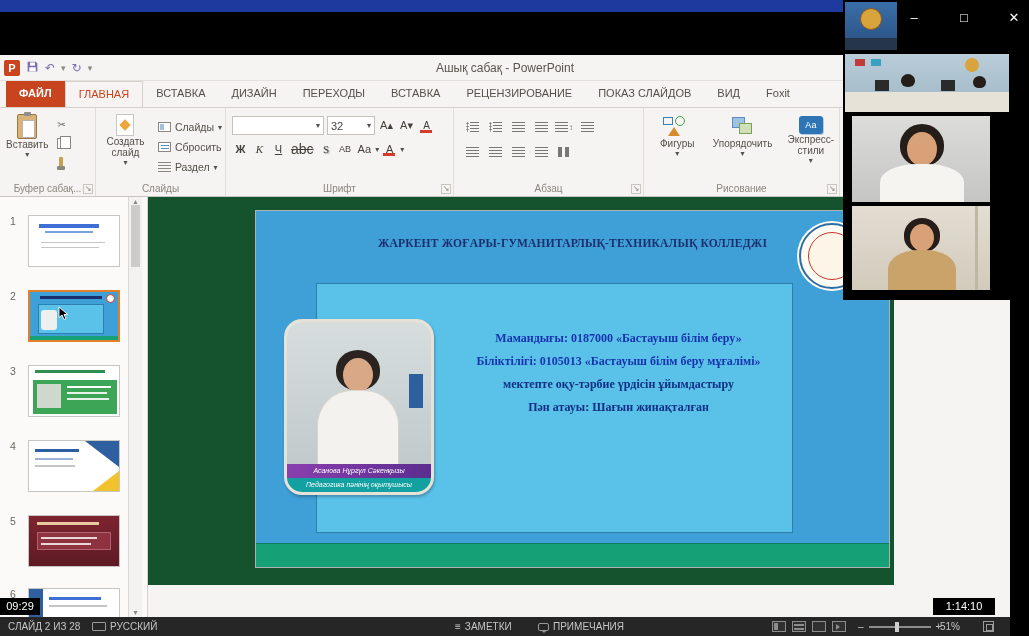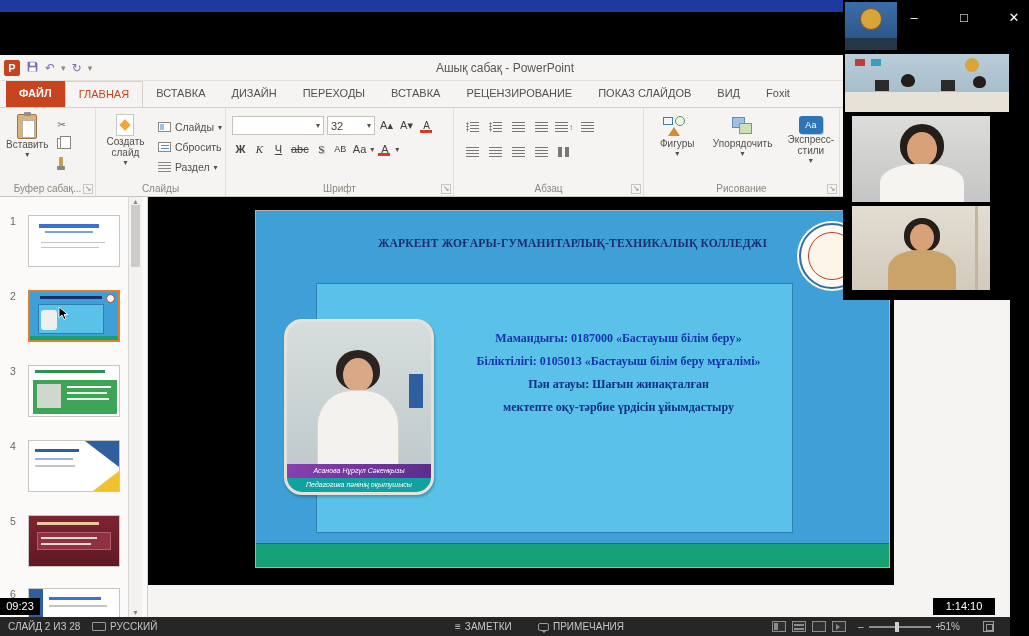--- a/index.html
+++ b/index.html
@@ -48,21 +48,21 @@
   .ico-newslide{width:18px;height:22px;background:#fff;border:1px solid #c9c6c0;position:relative;margin-top:2px}
   .ico-newslide::before{content:"";position:absolute;left:4px;top:6px;width:8px;height:8px;background:#f0a43c;transform:rotate(45deg)}
   .ico-layout{width:13px;height:10px;border:1px solid #8a877f;background:#fff;position:relative}
   .ico-layout::before{content:"";position:absolute;left:1px;top:1px;width:4px;height:6px;background:#9fc2e0}
   .ico-reset{width:13px;height:10px;border:1px solid #8a877f;background:#fff;position:relative}
   .ico-reset::before{content:"";position:absolute;left:2px;top:2px;width:8px;height:1px;background:#5b8ec4;box-shadow:0 3px 0 #5b8ec4}
   .ico-section{width:13px;height:10px;background:repeating-linear-gradient(to bottom,#8a877f 0 1px,transparent 1px 3px)}
   .combo{height:19px;background:#fff;border:1px solid #c6c2bb;display:flex;align-items:center;justify-content:space-between;padding:0 3px;font-size:11px;color:#44403a}
   .fbtn{min-width:17px;height:18px;display:flex;align-items:center;justify-content:center;font-size:11px;color:#44403a;padding:0 2px}
   .fbtn.b{font-weight:bold}.fbtn.i{font-style:italic;font-family:"Liberation Serif",serif}.fbtn.u{text-decoration:underline}
-  .fbtn.st{text-decoration:line-through;font-size:11px}
+  .fbtn.st{text-decoration:line-through;font-size:14px}
   .fbtn.sh{text-shadow:1px 1px 1px #9a9a9a;font-family:"Liberation Serif",serif}
   .fbtn.clr{position:relative}
   .fbtn.clr::after{content:"";position:absolute;left:2px;bottom:2px;width:12px;height:3px;background:#d43c2a}
   .ic-lines{width:13px;height:10px;background:repeating-linear-gradient(to bottom,#777 0 1px,transparent 1px 3px)}
   .ic-bullets{width:13px;height:10px;background:radial-gradient(circle,#777 0.9px,transparent 1.2px) 0 0/3px 3px repeat-y,repeating-linear-gradient(to bottom,#777 0 1px,transparent 1px 3px) 4px 0/9px 10px no-repeat}
   .ic-cols{width:12px;height:10px;background:repeating-linear-gradient(to right,#777 0 4px,transparent 4px 7px)}
   .pbtn{width:20px;height:18px;display:flex;align-items:center;justify-content:center;gap:1px}
   .ico-shapes{position:relative;width:30px;height:24px;margin-top:2px}
   .ico-shapes .s1{position:absolute;left:1px;top:3px;width:10px;height:8px;border:1px solid #3e7fb5}
   .ico-shapes .s2{position:absolute;left:13px;top:2px;width:10px;height:10px;border:1px solid #4a9e4a;border-radius:50%}
@@ -75,21 +75,21 @@
   
   #slidepanel{left:0;top:142px;width:148px;height:420px;background:#fbfaf9;border-right:1px solid #d4d0cb;overflow:hidden}
   .thumb-num{position:absolute;left:10px;font-size:10.5px;color:#6a675f}
   .th{position:absolute;left:28px;width:92px;height:52px;background:#fff;border:1px solid #c8c6c2;overflow:hidden}
   .th.sel{border:2px solid #e07f2c}
   .pscroll{position:absolute;left:128px;top:0;width:14px;height:420px;background:#f3f2f0;border-left:1px solid #dad7d2}
   .pthumb{position:absolute;left:2px;top:8px;width:9px;height:62px;background:#cdcbc7}
   .parrow{position:absolute;left:2px;width:9px;text-align:center;font-size:7px;color:#8a877f}
 
   
-  #canvas{left:148px;top:142px;width:746px;height:388px;background:#000000;overflow:hidden}
+  #canvas{left:148px;top:142px;width:746px;height:388px;background:#14532d;overflow:hidden}
   #slide{position:absolute;left:107px;top:13px;width:635px;height:358px;background:#3f9fd7;border:1px solid #b0b0b0;overflow:hidden}
   #slide-title{position:absolute;left:0;top:26px;width:100%;text-align:center;font-family:"Liberation Serif","DejaVu Serif",serif;font-weight:bold;font-size:11.5px;color:#1a2f6e;letter-spacing:.2px}
   #logo{position:absolute;left:543px;top:12px;width:66px;height:66px;border-radius:50%;background:#fdfbf4;border:2px solid #2e6da4;box-shadow:0 0 0 2px #fdfbf4}
   #logo .inner{position:absolute;left:7px;top:7px;width:48px;height:48px;border-radius:50%;border:1px solid #c0392b;background:#fdf6e8}
   #logo .badge{position:absolute;right:2px;bottom:4px;width:16px;height:16px;border-radius:50%;background:#c0392b;border:1px solid #8e2a1f}
   #content-box{position:absolute;left:60px;top:72px;width:477px;height:250px;background:#5ac2e9;border:1px solid #2d7fae}
   #photo{position:absolute;left:28px;top:108px;width:150px;height:176px;border-radius:18px;background:#eef0ef;border:3px solid #e6e2d8;overflow:hidden;box-shadow:1px 2px 3px rgba(0,0,0,.25)}
   #photo .bg{position:absolute;inset:0;background:linear-gradient(#d7dddd,#bcc7c9)}
   #photo .shelf{position:absolute;right:8px;top:52px;width:14px;height:34px;background:#2e5f9e}
   #photo .hair{position:absolute;left:49px;top:28px;width:44px;height:40px;border-radius:50% 50% 45% 45%;background:#2b2320}
@@ -412,22 +412,22 @@
           <div class="hair"></div>
           <div class="face"></div>
           <div class="body"></div>
           <div class="band1">Асанова Нұргүл Сәкенқызы</div>
           <div class="band2">Педагогика пәнінің оқытушысы</div>
         </div>
 
         <div id="slide-text">
           <div class="ln c1">Мамандығы: 0187000 «Бастауыш білім беру»</div>
           <div class="ln c1">Біліктілігі: 0105013 «Бастауыш білім беру мұғалімі»</div>
+          <div class="ln c2">мектепте оқу-тәрбие үрдісін ұйымдастыру</div>
           <div class="ln c2">Пән атауы: Шағын жинақталған</div>
-          <div class="ln c2">мектепте оқу-тәрбие үрдісін ұйымдастыру</div>
         </div>
 
         <div id="green-bar"></div>
       </div>
 
       <div class="cscroll">
         <div class="cthumb"></div>
         <span class="carrow" style="top:300px">▲</span>
         <span class="carrow" style="top:340px">▼</span>
         <span class="carrow" style="top:372px">▼</span>
@@ -500,16 +500,16 @@
     </div>
 
     <div class="feed" style="left:9px;top:206px;width:138px;height:84px;background:linear-gradient(#e3ddd2,#d2cabb)">
       <div class="d" style="right:12px;top:0;width:3px;height:84px;background:#bfb6a4"></div>
       <div class="hair" style="left:52px;top:12px;width:36px;height:34px"></div>
       <div class="face" style="left:58px;top:18px;width:24px;height:27px"></div>
       <div class="body" style="left:36px;top:44px;width:68px;height:42px;background:#c9a36a"></div>
     </div>
   </div>
 
-  <div id="timer-left" class="timer">09:23</div>
+  <div id="timer-left" class="timer">09:29</div>
   <div id="timer-right" class="timer">1:14:10</div>
 
 </div>
 
 </body></html>

